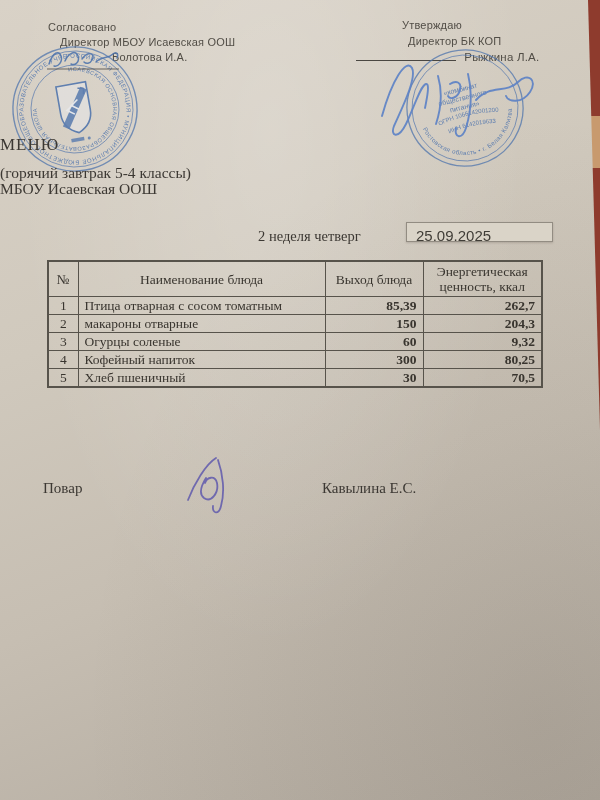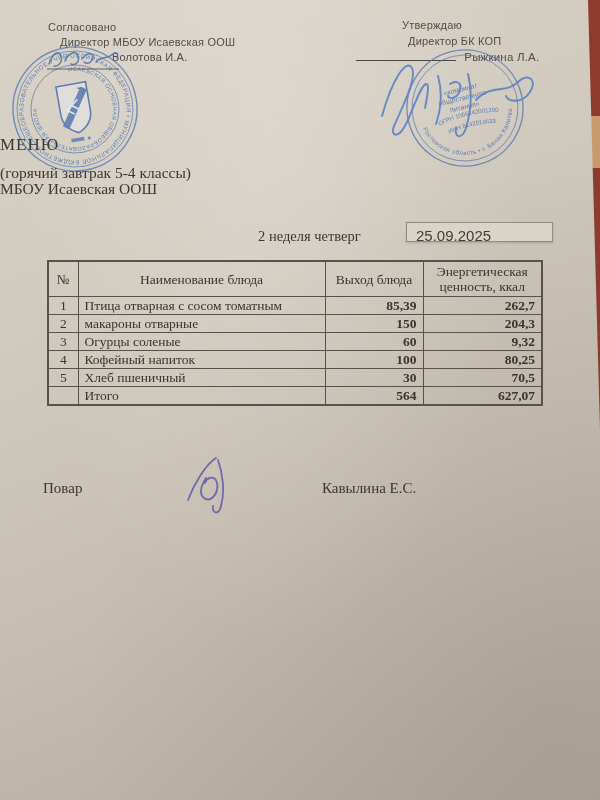--- a/index.html
+++ b/index.html
@@ -177,34 +177,28 @@
       </tr>
       <tr>
         <td class="c-num">3</td>
         <td>Огурцы соленые</td>
         <td class="c-val">60</td>
         <td class="c-val">9,32</td>
       </tr>
       <tr>
         <td class="c-num">4</td>
         <td>Кофейный напиток</td>
-        <td class="c-val">100</td>
+        <td class="c-val">300</td>
         <td class="c-val">80,25</td>
       </tr>
       <tr>
         <td class="c-num">5</td>
         <td>Хлеб пшеничный</td>
         <td class="c-val">30</td>
         <td class="c-val">70,5</td>
-      </tr>
-      <tr>
-        <td class="c-num"></td>
-        <td>Итого</td>
-        <td class="c-val">564</td>
-        <td class="c-val">627,07</td>
       </tr>
     </tbody>
   </table>
 
   <div class="footer-role">Повар</div>
   <svg style="position:absolute;left:178px;top:448px;" width="62" height="70" viewBox="0 0 62 70">
     <path d="M 10 52 C 16 36 28 16 38 10
              M 28 30 C 23 38 21 46 26 50 C 33 55 41 45 39 35 C 37 27 29 29 27 35
              M 40 12 C 45 26 47 44 43 58 C 41 67 34 66 35 58" fill="none" stroke="#6a64ae" stroke-width="1.8" stroke-linecap="round" opacity=".95"></path>
   </svg>

